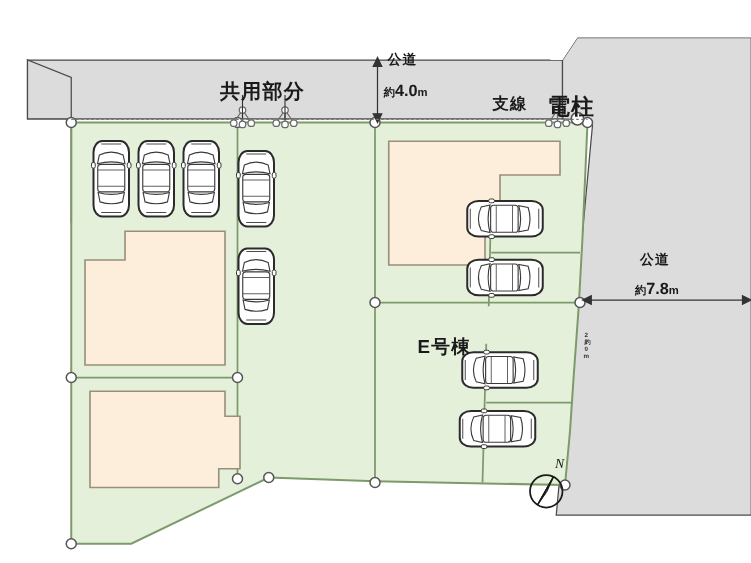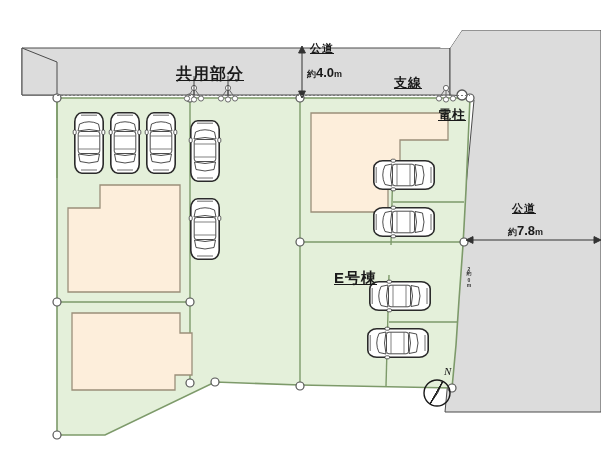--- a/index.html
+++ b/index.html
@@ -11,21 +11,21 @@
   #plot{position:relative;width:601px;height:450px;background:#fff;}
   #plot svg{display:block;}
   .lbl{
     position:absolute;
     font-family:"Liberation Sans","DejaVu Sans",sans-serif;
     color:#1a1a1a;
     white-space:nowrap;
     line-height:1;
     user-select:none;
   }
-  .lbl-jp{font-weight:700;text-decoration:underline;}
+  .lbl-jp{font-weight:700;}
   .lbl-dim{font-weight:700;}
   .lbl-dim .unit{font-size:9px;font-weight:700;}
   .lbl-dim .approx{font-size:9px;font-weight:700;}
   .lbl-vert{
     font-size:5px;font-weight:700;
     writing-mode:vertical-rl;
     text-orientation:upright;
     letter-spacing:-0.5px;
     color:#333;
   }
@@ -195,21 +195,21 @@
 <div class="lbl lbl-jp" style="left:176px;top:66px;font-size:16px;letter-spacing:1px;">共用部分</div>
 
 <div class="lbl lbl-jp" style="left:310px;top:43px;font-size:11px;letter-spacing:1px;">公道</div>
 
 <div class="lbl lbl-dim" style="left:307px;top:66px;font-size:13px;">
   <span class="approx">約</span><span>4.0</span><span class="unit">m</span>
 </div>
 
 <div class="lbl lbl-jp" style="left:394px;top:76px;font-size:13px;letter-spacing:1px;text-align:right;">支線</div>
 
-<div class="lbl lbl-jp" style="left:438px;top:76px;font-size:13px;letter-spacing:1px;margin-top:32px;">電柱</div>
+<div class="lbl lbl-jp" style="left:438px;top:76px;font-size:18px;letter-spacing:1px;">電柱</div>
 
 <div class="lbl lbl-jp" style="left:512px;top:203px;font-size:11px;letter-spacing:1px;">公道</div>
 
 <div class="lbl lbl-dim" style="left:508px;top:224px;font-size:13px;">
   <span class="approx">約</span><span>7.8</span><span class="unit">m</span>
 </div>
 
 <div class="lbl lbl-jp" style="left:334px;top:270px;font-size:15px;letter-spacing:1px;">E号棟</div>
 
 <div class="lbl lbl-vert" style="left:466px;top:266px;">約2.0m</div>

